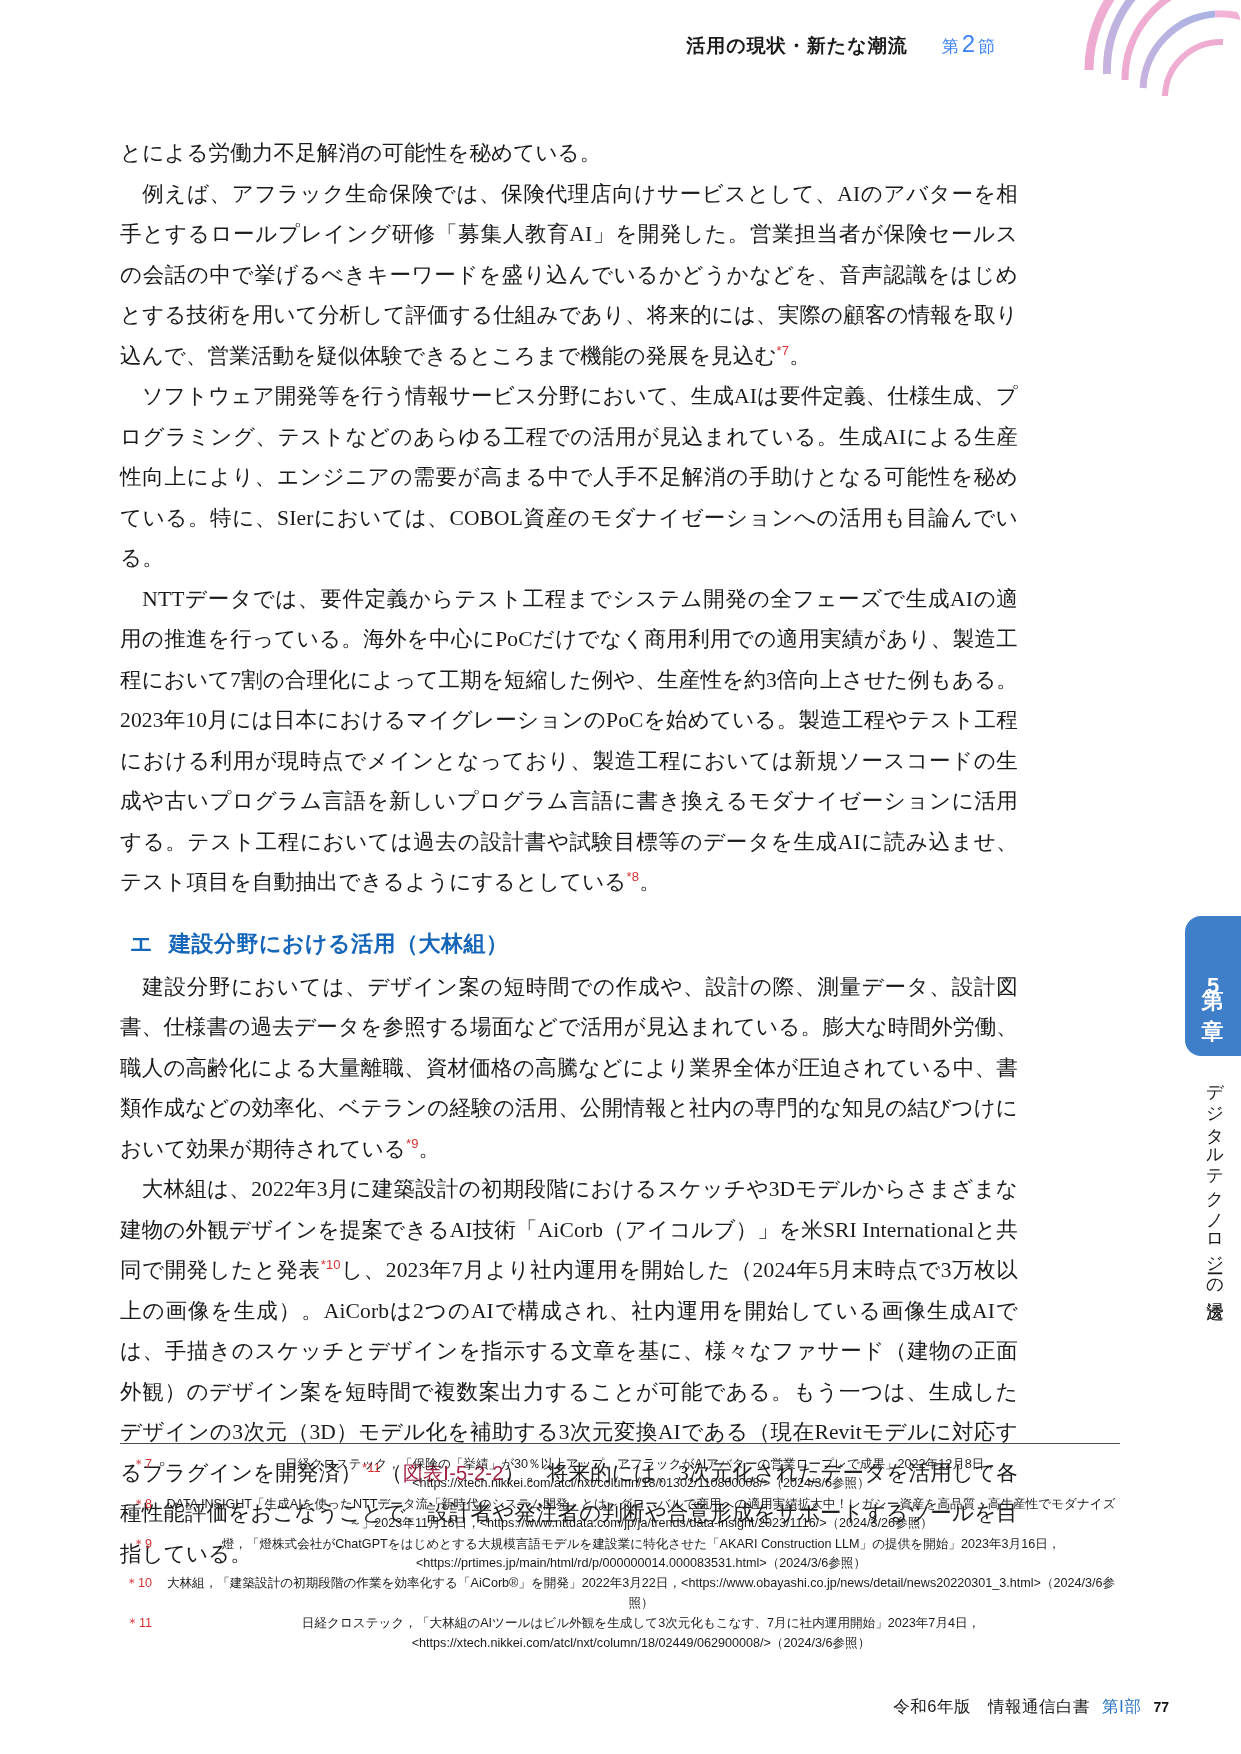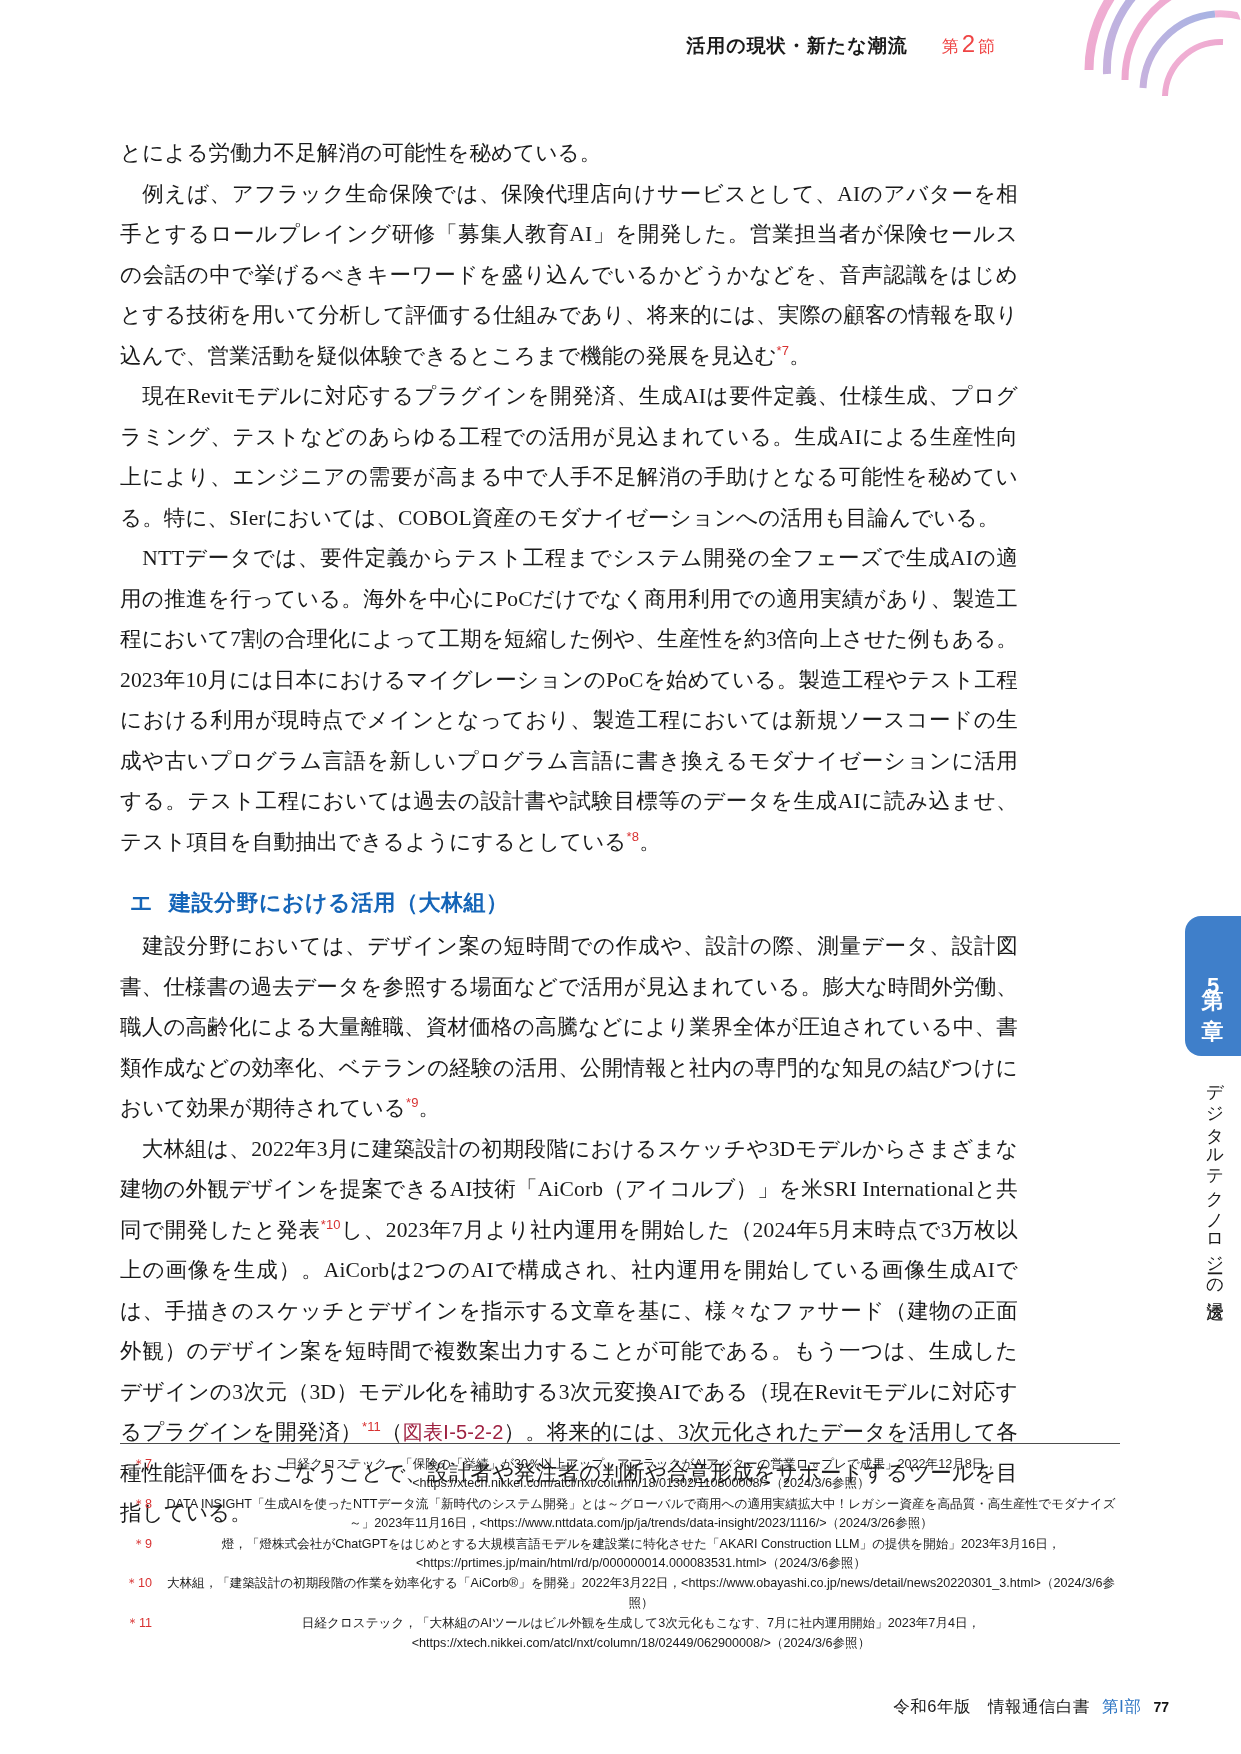--- a/index.html
+++ b/index.html
@@ -30,21 +30,21 @@
   .header-title {
     font-family: "Liberation Sans", "DejaVu Sans", sans-serif;
     font-weight: bold;
     font-size: 19px;
     color: #1a1a1a;
     letter-spacing: 1px;
   }
   .header-section {
     font-family: "Liberation Sans", "DejaVu Sans", sans-serif;
     font-size: 17px;
-    color: #ef4444;
+    color: #3b82f6;
     letter-spacing: 1px;
   }
   .header-section .big {
     font-size: 24px;
     font-weight: normal;
     padding: 0 2px;
   }
 
   
   .deco-arcs {
@@ -243,21 +243,21 @@
 
   <div class="body-col">
 
     <p class="para">とによる労働力不足解消の可能性を秘めている。</p>
 
     <p class="para">
       <span>　例えば、アフラック生命保険では、保険代理店向けサービスとして、AIのアバターを相手とするロールプレイング研修「募集人教育AI」を開発した。営業担当者が保険セールスの会話の中で挙げるべきキーワードを盛り込んでいるかどうかなどを、音声認識をはじめとする技術を用いて分析して評価する仕組みであり、将来的には、実際の顧客の情報を取り込んで、営業活動を疑似体験できるところまで機能の発展を見込む</span><sup class="fn">*7</sup><span>。</span>
     </p>
 
 
-    <p class="para">　現在Revitモデルに対応するプラグインを開発済、生成AIは要件定義、仕様生成、プログラミング、テストなどのあらゆる工程での活用が見込まれている。生成AIによる生産性向上により、エンジニアの需要が高まる中で人手不足解消の手助けとなる可能性を秘めている。特に、SIerにおいては、COBOL資産のモダナイゼーションへの活用も目論んでいる。</p>
+    <p class="para">　ソフトウェア開発等を行う情報サービス分野において、生成AIは要件定義、仕様生成、プログラミング、テストなどのあらゆる工程での活用が見込まれている。生成AIによる生産性向上により、エンジニアの需要が高まる中で人手不足解消の手助けとなる可能性を秘めている。特に、SIerにおいては、COBOL資産のモダナイゼーションへの活用も目論んでいる。</p>
 
     <p class="para">
       <span>　NTTデータでは、要件定義からテスト工程までシステム開発の全フェーズで生成AIの適用の推進を行っている。海外を中心にPoCだけでなく商用利用での適用実績があり、製造工程において7割の合理化によって工期を短縮した例や、生産性を約3倍向上させた例もある。2023年10月には日本におけるマイグレーションのPoCを始めている。製造工程やテスト工程における利用が現時点でメインとなっており、製造工程においては新規ソースコードの生成や古いプログラム言語を新しいプログラム言語に書き換えるモダナイゼーションに活用する。テスト工程においては過去の設計書や試験目標等のデータを生成AIに読み込ませ、テスト項目を自動抽出できるようにするとしている</span><sup class="fn">*8</sup><span>。</span>
     </p>
 
     <h3 class="sec-heading">
       <span class="sec-mark">エ</span><span>建設分野における活用（大林組）</span>
     </h3>
 
     <p class="para">

